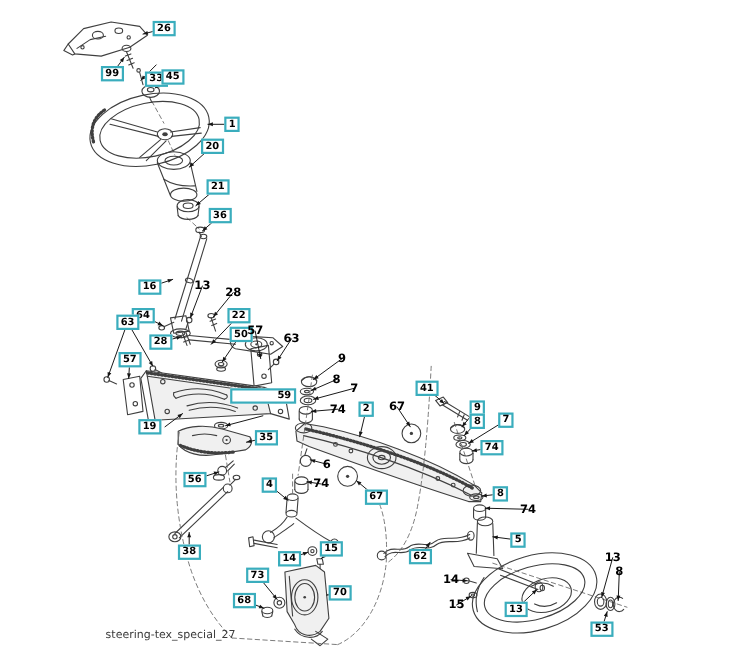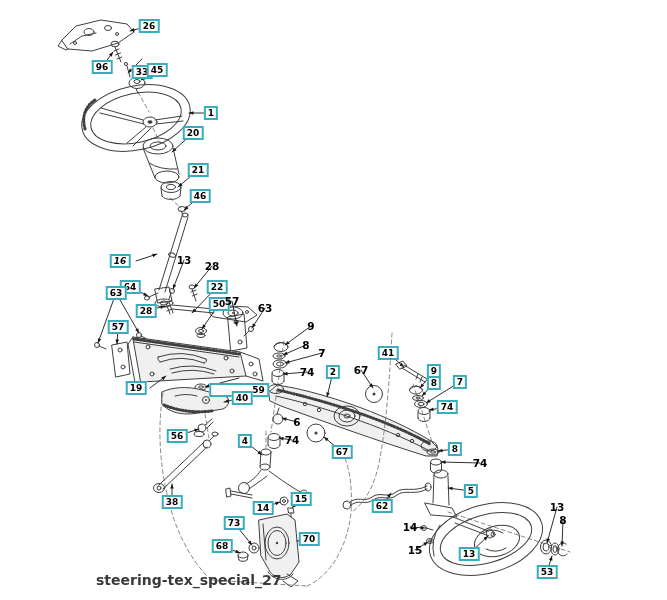--- a/index.html
+++ b/index.html
@@ -11,21 +11,21 @@
   #art .fill-dark{fill:#3f3f3f;stroke:none;}
   #art .hatch{stroke-width:3;stroke-dasharray:1 2.2;}
   #art .dash{stroke-dasharray:4 3;stroke-width:0.8;stroke:#6a6a6a;}
   #art g[data-name="leader-lines"] line{stroke:#161616;stroke-width:0.9;}
   #art g[data-name="leader-lines"] polygon.arrow{fill:#161616;stroke:none;}
   .callout{position:absolute;transform:translate(-50%,-50%);font-weight:bold;color:#000;
            white-space:nowrap;z-index:3;}
   .callout.boxed{background:#fff;border:2px solid var(--accent,#3aadbd);
                  font-size:9px;line-height:10px;padding:0 2px;}
   .callout.plain{font-size:10.5px;line-height:10px;}
-  .footer-label{position:absolute;left:96px;top:572px;font-size:14px;color:#3a3a3a;z-index:2;font-weight:bold;}
+  .footer-label{position:absolute;left:96px;top:572px;font-size:10px;color:#3a3a3a;z-index:2;}
 </style>
 </head>
 <body>
 
 <div class="page" data-name="page" style="--accent: #3aadbd;">
 
 <svg id="art" width="667" height="600" viewBox="0 0 667 600" data-name="exploded-view-drawing">
 
   <g data-name="column-mount-bracket">
     <path d="M62,40 L76,26 L101,20 L127,24 L134,32 L118,43 L92,51 L68,49 Z"></path>
@@ -491,41 +491,41 @@
         <polygon points="547,543 546.4700651497035,538.1824104518503 549.9387296243713,539.1459283614802" class="arrow"></polygon>
         <line x1="563" y1="520" x2="562" y2="546"></line>
         <polygon points="562,546 560.374278935119,541.434145094377 563.9716191637917,541.5725043339413" class="arrow"></polygon>
         <line x1="547" y1="572" x2="552" y2="556"></line>
         <polygon points="552,556 552.3758264913513,560.8320548888023 548.9396985704252,559.7582649135129" class="arrow"></polygon>
       </g>
 </svg>
 
 <div id="callout-layer" data-name="callout-layer">
       <div class="callout boxed" data-name="callout-26-box" style="left: 149px; top: 26px;">26</div>
-      <div class="callout boxed" data-name="callout-72-box" style="left: 102px; top: 67px;">96</div>
+      <div class="callout boxed" data-name="callout-72-box" style="left: 102px; top: 67px;">99</div>
       <div class="callout boxed" data-name="callout-33-box" style="left: 142px; top: 72px;">33</div>
       <div class="callout boxed" data-name="callout-45-box" style="left: 157px; top: 70px;">45</div>
       <div class="callout boxed" data-name="callout-1-box" style="left: 211px; top: 113px;">1</div>
       <div class="callout boxed" data-name="callout-20-box" style="left: 193px; top: 133px;">20</div>
       <div class="callout boxed" data-name="callout-21-box" style="left: 198px; top: 170px;">21</div>
-      <div class="callout boxed" data-name="callout-71-box" style="left: 200px; top: 196px;">46</div>
-      <div class="callout boxed" data-name="callout-16-box" style="left: 120px; top: 261px; font-style: italic;">16</div>
+      <div class="callout boxed" data-name="callout-71-box" style="left: 200px; top: 196px;">36</div>
+      <div class="callout boxed" data-name="callout-16-box" style="left: 136px; top: 261px;">16</div>
       <div class="callout plain" data-name="callout-13-text" style="left: 184px; top: 260px;">13</div>
       <div class="callout plain" data-name="callout-28-text" style="left: 212px; top: 266px;">28</div>
       <div class="callout boxed" data-name="callout-64-box" style="left: 130px; top: 287px;">64</div>
       <div class="callout boxed" data-name="callout-63-box" style="left: 116px; top: 293px;">63</div>
       <div class="callout boxed" data-name="callout-28-box" style="left: 146px; top: 311px;">28</div>
       <div class="callout boxed" data-name="callout-22-box" style="left: 217px; top: 287px;">22</div>
       <div class="callout boxed" data-name="callout-60-box" style="left: 219px; top: 304px;">50</div>
       <div class="callout plain" data-name="callout-57-text" style="left: 232px; top: 301px;">57</div>
       <div class="callout plain" data-name="callout-63-text" style="left: 265px; top: 308px;">63</div>
       <div class="callout boxed" data-name="callout-57-box" style="left: 118px; top: 327px;">57</div>
       <div class="callout boxed" data-name="callout-19-box" style="left: 136px; top: 388px;">19</div>
-      <div class="callout boxed" data-name="callout-59-box" style="left: 239px; top: 390px; padding-left: 41px;">59</div>
-      <div class="callout boxed" data-name="callout-35-box" style="left: 242px; top: 398px;">40</div>
+      <div class="callout boxed" data-name="callout-59-box" style="left: 239px; top: 360px; padding-left: 41px;">59</div>
+      <div class="callout boxed" data-name="callout-35-box" style="left: 242px; top: 398px;">35</div>
       <div class="callout boxed" data-name="callout-56-box" style="left: 177px; top: 436px;">56</div>
       <div class="callout plain" data-name="callout-9-text" style="left: 311px; top: 326px;">9</div>
       <div class="callout plain" data-name="callout-8-text" style="left: 306px; top: 345px;">8</div>
       <div class="callout plain" data-name="callout-7-text" style="left: 322px; top: 353px;">7</div>
       <div class="callout plain" data-name="callout-74-text" style="left: 307px; top: 372px;">74</div>
       <div class="callout boxed" data-name="callout-2-box" style="left: 333px; top: 372px;">2</div>
       <div class="callout plain" data-name="callout-67-text" style="left: 361px; top: 370px;">67</div>
       <div class="callout boxed" data-name="callout-66-box" style="left: 388px; top: 353px;">41</div>
       <div class="callout boxed" data-name="callout-9-box" style="left: 434px; top: 371px;">9</div>
       <div class="callout boxed" data-name="callout-8-box" style="left: 434px; top: 383px;">8</div>

